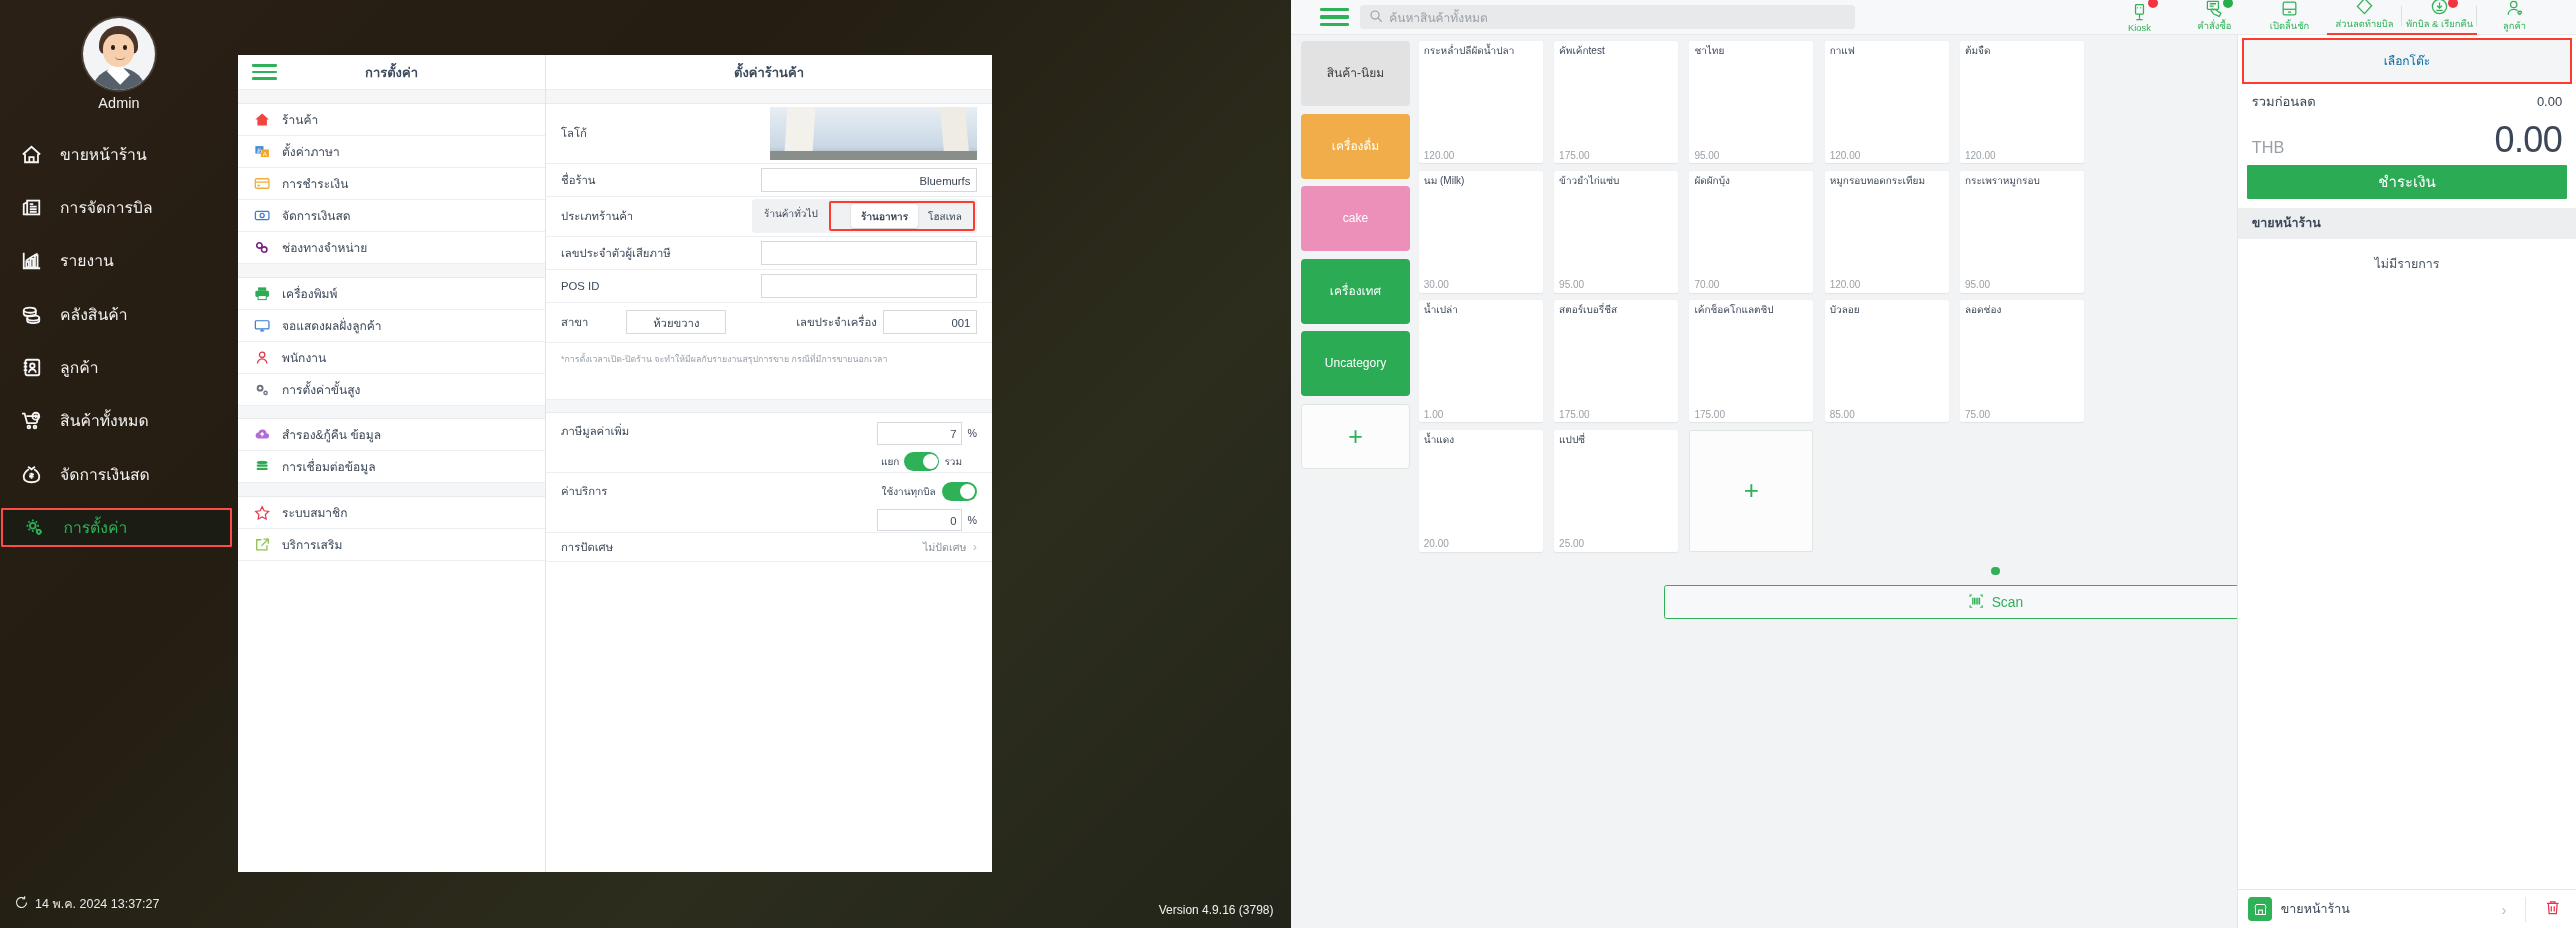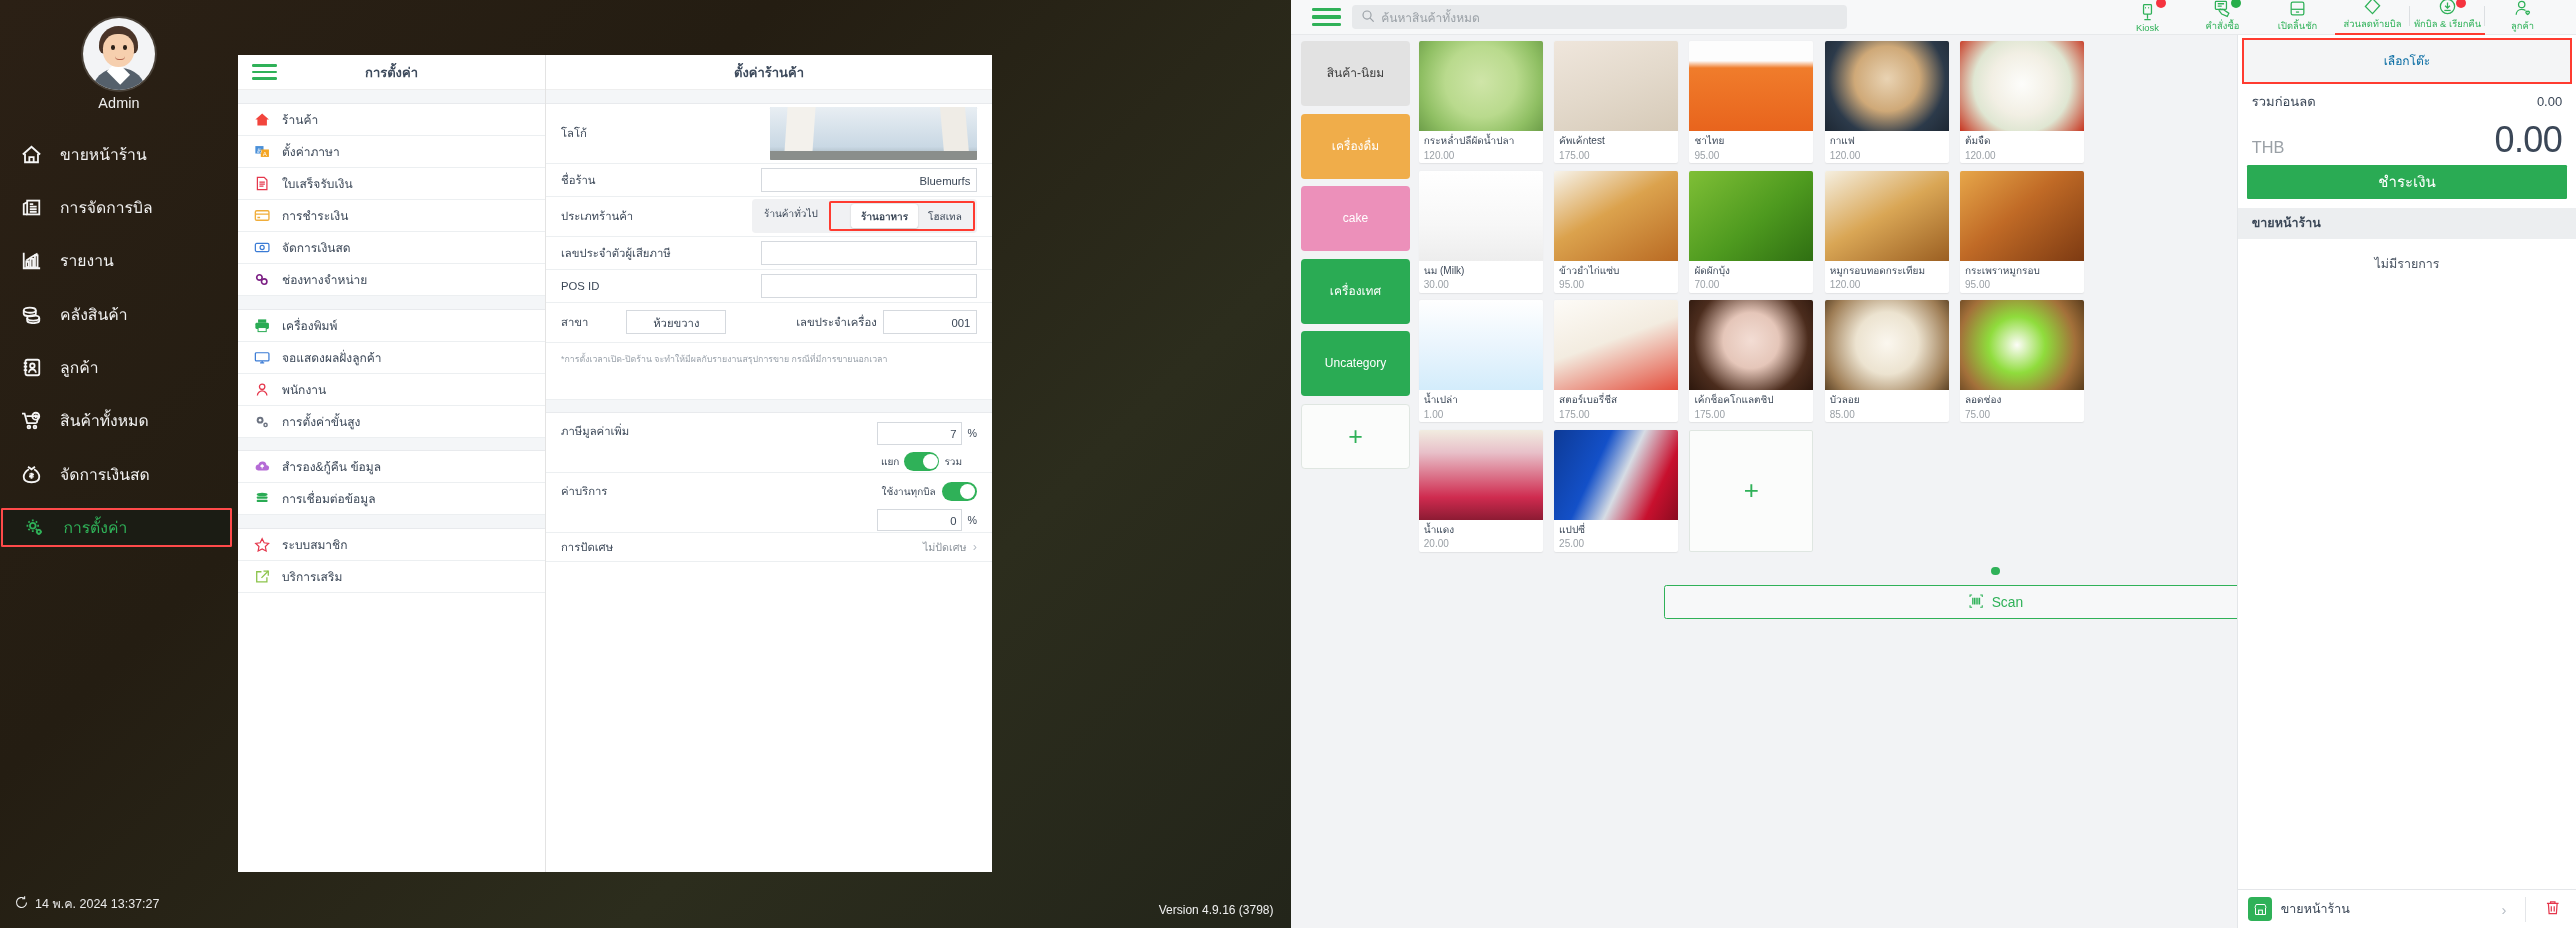--- a/index.html
+++ b/index.html
@@ -124,21 +124,21 @@
   .link-val { font-size:10.7px; color:#8d949c; }
   .version {
     position:absolute; right: 17.5px; bottom: 11.3px; font-size: 12px; color:#f0f0f0;
   }
 
   
   .pos {
     position:relative; width: 1285px; height: 928px; background:#f2f3f5; flex:none;
   }
   .pos-topbar {
-    height: 35px; background:#f7f8f9; display:flex; align-items:center; padding: 0 16px;
+    height: 35px; background:#f7f8f9; display:flex; align-items:center; padding: 0 24px;
     border-bottom:0.6px solid #e7e9eb; position:relative;
   }
   .pos-ham { width: 29px; display:flex; flex-direction:column; gap:4.4px; margin-left:5px; margin-right:11.3px; cursor:pointer;}
   .pos-ham i { height:3.1px; background:#2fb158; border-radius:1.3px;}
   .search-box {
     flex:none; width: 495px; height: 24px; background:#e7e9eb; border-radius:3.8px;
     display:flex; align-items:center; gap:6.3px; padding: 0 8.8px; color:#9aa0a6; font-size:12px;
   }
   .top-actions { margin-left: auto; display:flex; align-items:flex-end; height:35px; }
   .ta {
@@ -158,21 +158,21 @@
     text-align:center; font-size:12px; color:#fff; margin-bottom: 7.5px; padding: 0 3.8px; line-height:1.25;
     cursor:pointer;
   }
   .cat.first { background:#e2e2e2; color:#3a3a3a; }
   .cat.add { background:#fbfcfb; border:0.6px solid #dfe6e1; color:#2fb158; font-size:25px; height: 65px;}
 
   .grid-col { flex: 1; padding: 6.3px 3.8px 0 3.8px; position:relative; }
   .pgrid { display:grid; grid-template-columns: repeat(5, 124px); gap: 7.5px 11.3px; }
   .card {
     background:#fff; border-radius:1.9px; overflow:hidden; height: 122px;
-    display:flex; flex-direction:column; box-shadow: 0 0.6px 1.3px rgba(0,0,0,.07); cursor:pointer;
+    display:flex; flex-direction:row; box-shadow: 0 0.6px 1.3px rgba(0,0,0,.07); cursor:pointer;
   }
   .card .img { height: 90px; position:relative; overflow:hidden; background:#f3f3f3; }
   .card .meta { flex:1; padding: 3.8px 5px 2.5px 5px; display:flex; flex-direction:column; justify-content:space-between;}
   .card .pname { font-size:10px; color:#3b4757; line-height:1.2; }
   .card .pprice { font-size:10px; color:#9aa0a6; }
   .card.add-card { background:#fbfcfb; border:0.6px solid #dfe6e1; display:flex; align-items:center; justify-content:center; color:#2fb158; font-size:26px; box-shadow:none;}
   .card.ghost { background:#f2f3f5; box-shadow:none; }
 
   .pager { text-align:center; margin-top: 13.8px; }
   .pager .d { display:inline-block; width:8.1px; height:8.1px; border-radius:50%; background:#2fb158; }
@@ -391,29 +391,20 @@
               <rect x="2" y="3" width="12" height="11" fill="#4a90d9"></rect>
               <rect x="10" y="8" width="12" height="11" fill="#f5a623"></rect>
               <text x="4" y="12" font-size="8" fill="#fff">あ</text>
               <text x="13" y="17" font-size="9" fill="#fff">A</text>
             </svg>
           </span>
         <span>ตั้งค่าภาษา</span>
       </div>
       <div class="sm-row">
         <span class="mi">
-            <svg width="16.3" height="15" viewBox="0 0 24 22" fill="none" stroke="#e5374c" stroke-width="1.8">
-              <path d="M5 2 h10 l4 4 v14 H5 z"></path>
-              <path d="M8 9 h8 M8 12 h8 M8 15 h6"></path>
-            </svg>
-          </span>
-        <span>ใบเสร็จรับเงิน</span>
-      </div>
-      <div class="sm-row">
-        <span class="mi">
             <svg width="16.3" height="15" viewBox="0 0 24 22" fill="none" stroke="#f0ad3a" stroke-width="2">
               <rect x="2" y="4" width="20" height="14" rx="2"></rect>
               <path d="M2 9 h20 M5 14 h4"></path>
             </svg>
           </span>
         <span>การชำระเงิน</span>
       </div>
       <div class="sm-row">
         <span class="mi">
             <svg width="16.3" height="15" viewBox="0 0 24 22" fill="none" stroke="#3a7bd5" stroke-width="1.8">

